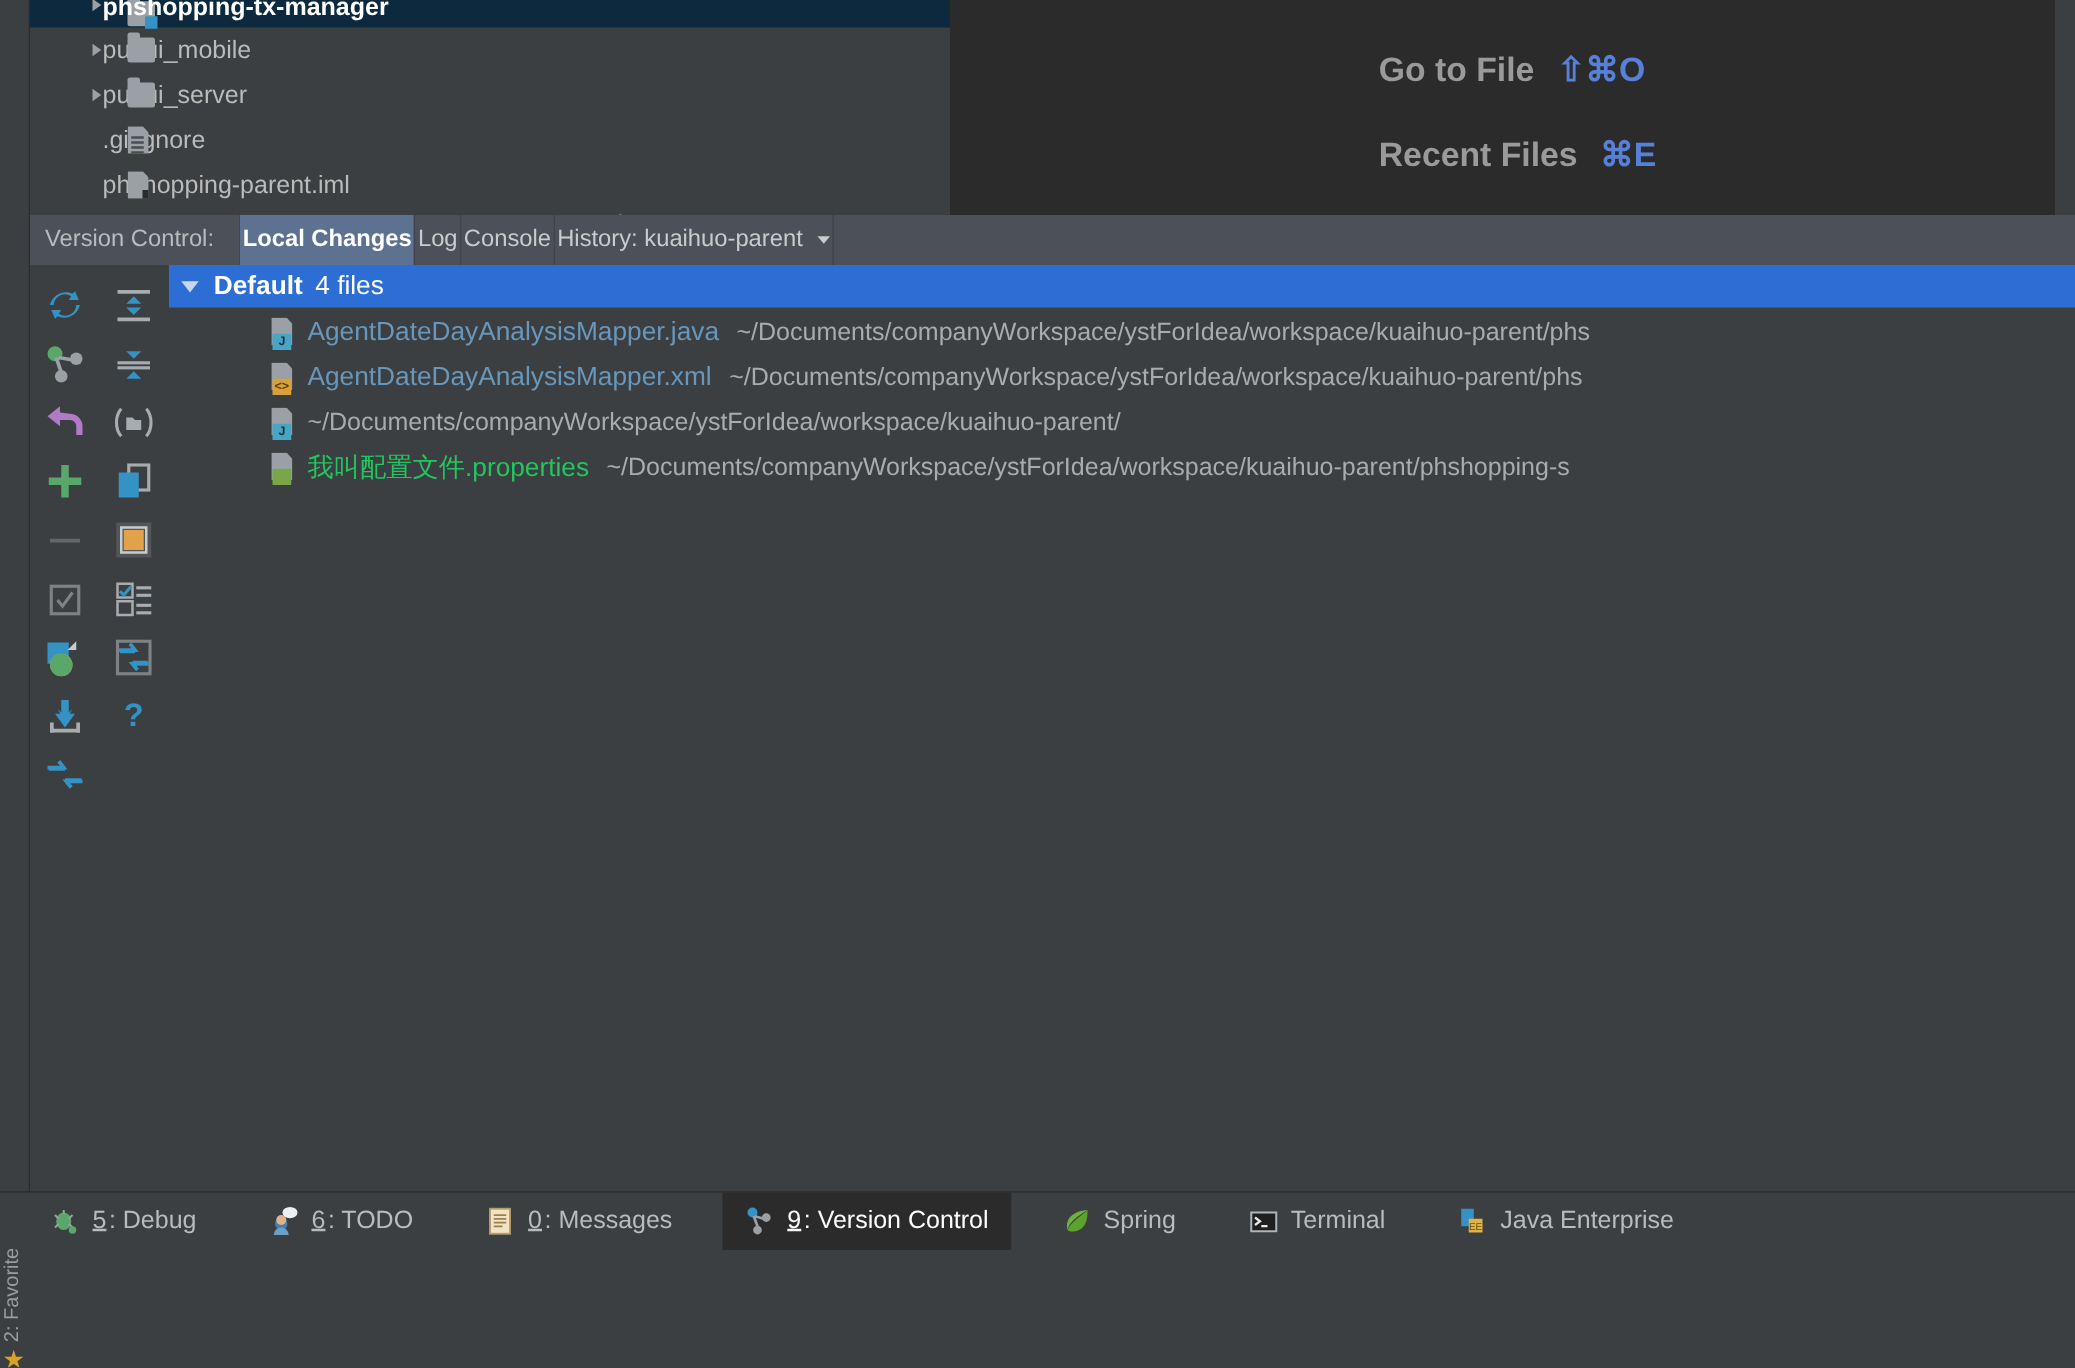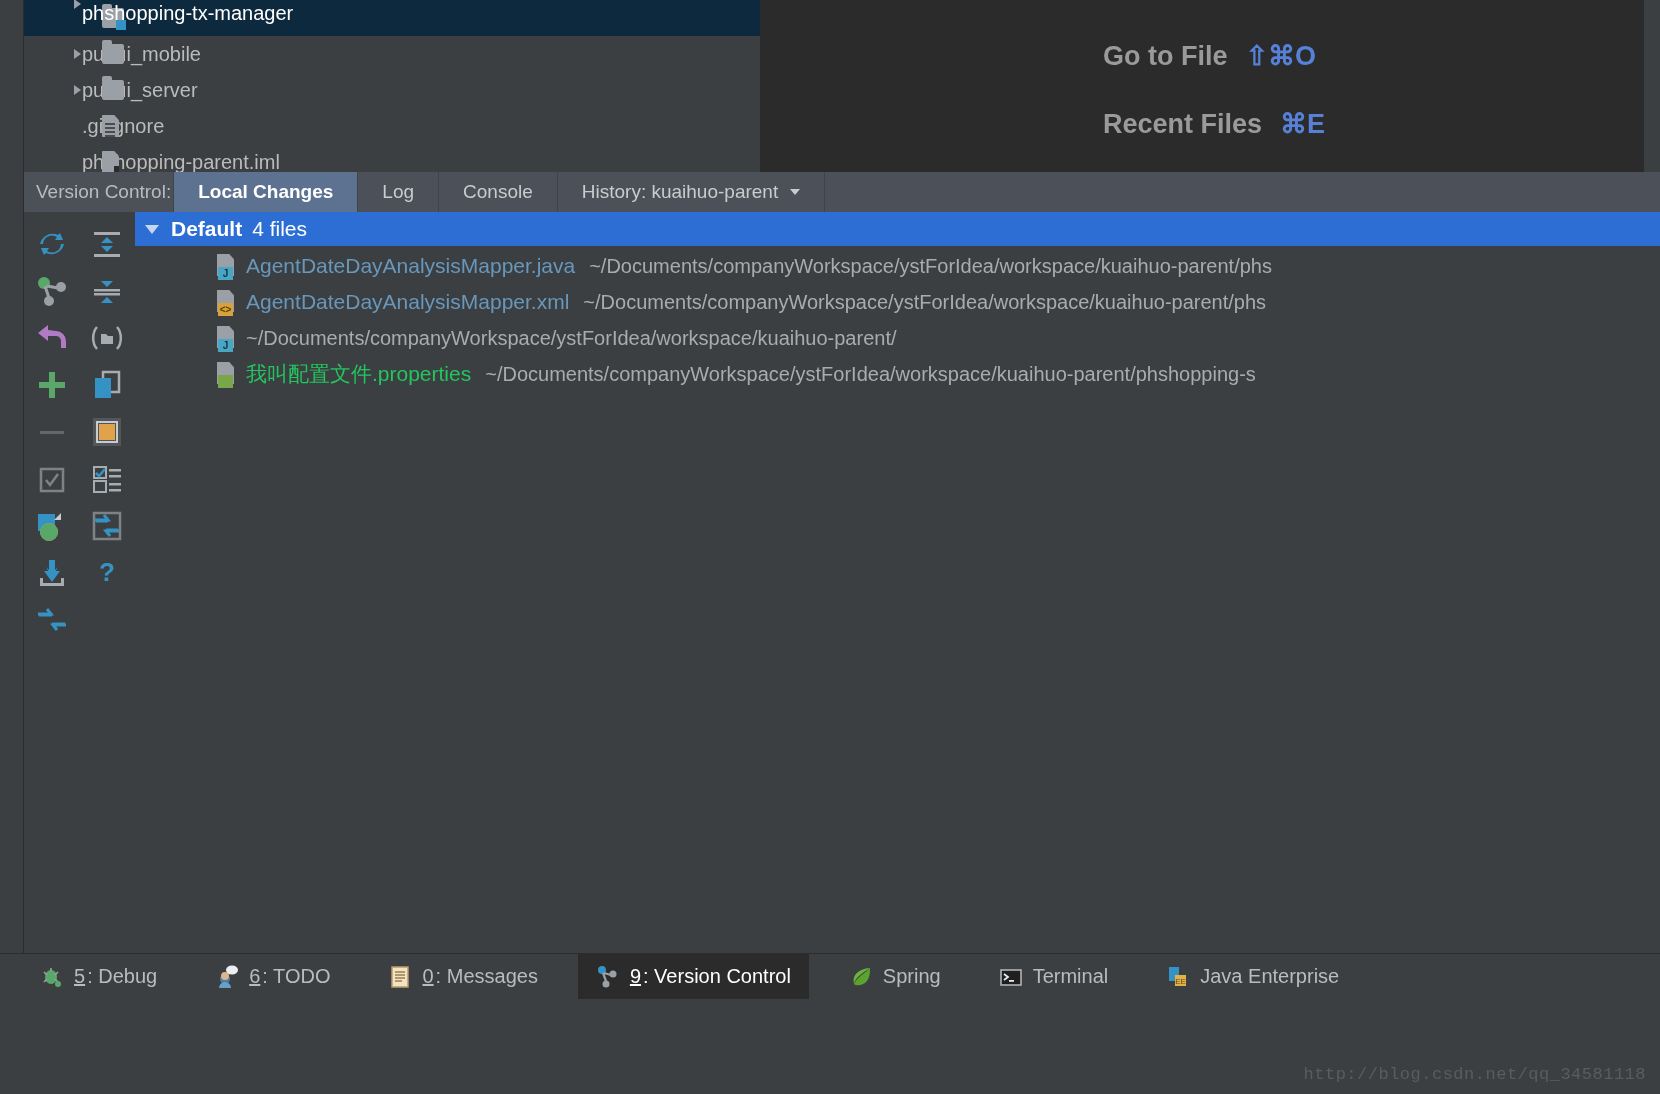--- a/index.html
+++ b/index.html
@@ -19,21 +19,21 @@
     background: #3c3f41;
   }
   .left-strip {
     position: absolute; left: 0; top: 0; width: 24px; height: 172px;
     background: #3c3f41; border-right: 1px solid #2b2b2b;
   }
   .tree-row {
     position: relative; height: 36px; display: flex; align-items: center;
     padding-left: 56px; color: #bbbbbb; font-size: 20px; white-space: nowrap;
   }
-  .tree-row.sel { background: #0d293e; color: #ffffff; font-weight: normal; height: 36px; }
+  .tree-row.sel { background: #0d293e; color: #ffffff; font-weight: bold; height: 22px; }
   .tree-row.sel .tr-label { position: relative; top: -5px; }
 
   .arrow {
     position: absolute; left: 50px; width: 0; height: 0;
     border-left: 7px solid #9aa0a6; border-top: 5px solid transparent; border-bottom: 5px solid transparent;
   }
   .tree-row.sel .arrow { left: 50px; top: -1px; }
   .ico { position: absolute; left: 78px; width: 22px; height: 20px; }
 
   .folder-ico { background: #9aa0a6; border-radius: 2px 2px 2px 2px; }
@@ -73,24 +73,24 @@
   .hint-2 { top: 108px; left: 343px; }
 
   
   .vc-window { position: absolute; left: 24px; top: 172px; width: 1636px; height: 781px; background: #3c3f41; }
 
   .vc-tabs {
     position: relative; height: 40px; background: #4b5059;
     display: flex; align-items: stretch; font-size: 19px; color: #cfd2d4;
   }
   .vc-tabs .tab-label {
-    display: flex; align-items: center; padding: 0 2px 0 12px; color: #b8bcbf;
+    display: flex; align-items: center; padding: 0 20px 0 12px; color: #b8bcbf;
   }
   .vc-tabs .tab {
-    display: flex; align-items: center; padding: 0 24px; color: #c9ccce;
+    display: flex; align-items: center; padding: 0 2px; color: #c9ccce;
     border-left: 1px solid #3f434a; cursor: default;
   }
   .vc-tabs .tab.active { background: #5d7291; color: #ffffff; font-weight: bold; }
   .vc-tabs .tab .caret {
     margin-left: 12px; width: 0; height: 0;
     border-top: 6px solid #c9ccce; border-left: 5px solid transparent; border-right: 5px solid transparent;
   }
   .vc-tabs .tabs-filler { flex: 1; border-left: 1px solid #3f434a; }
 
   .vc-body { position: relative; height: 741px; display: flex; }
@@ -512,17 +512,14 @@
         <svg viewBox="0 0 24 24" width="24" height="24">
           <rect x="3" y="2" width="10" height="14" fill="#3592c4"></rect>
           <rect x="9" y="10" width="11" height="11" fill="#e0b24a"></rect>
           <text x="14.5" y="19" font-size="8" font-family="Liberation Sans, sans-serif" fill="#6b4e12" text-anchor="middle">EE</text>
         </svg>
       </span>
       <span>Java Enterprise</span>
     </div>
   </div>
 
-  <div class="footer">
-    <div class="watermark">http://blog.csdn.net/qq_34581118</div>
-  </div>
 
 </div>
 
 </body></html>

